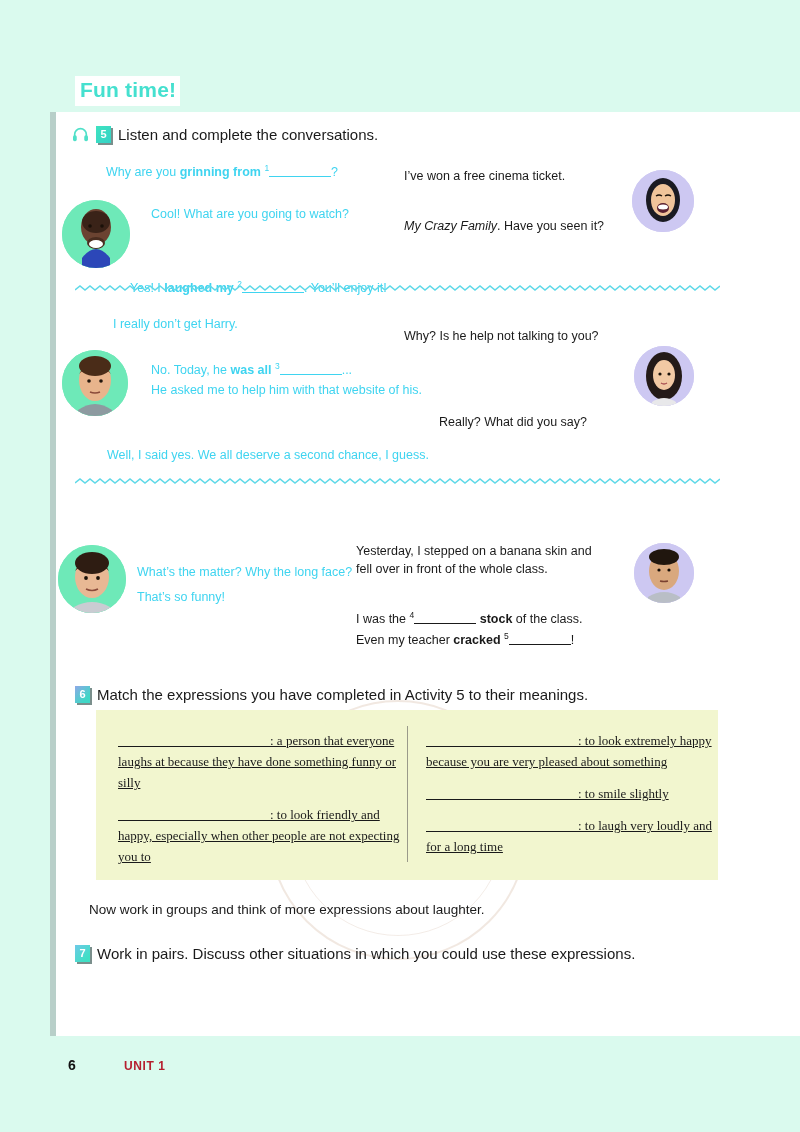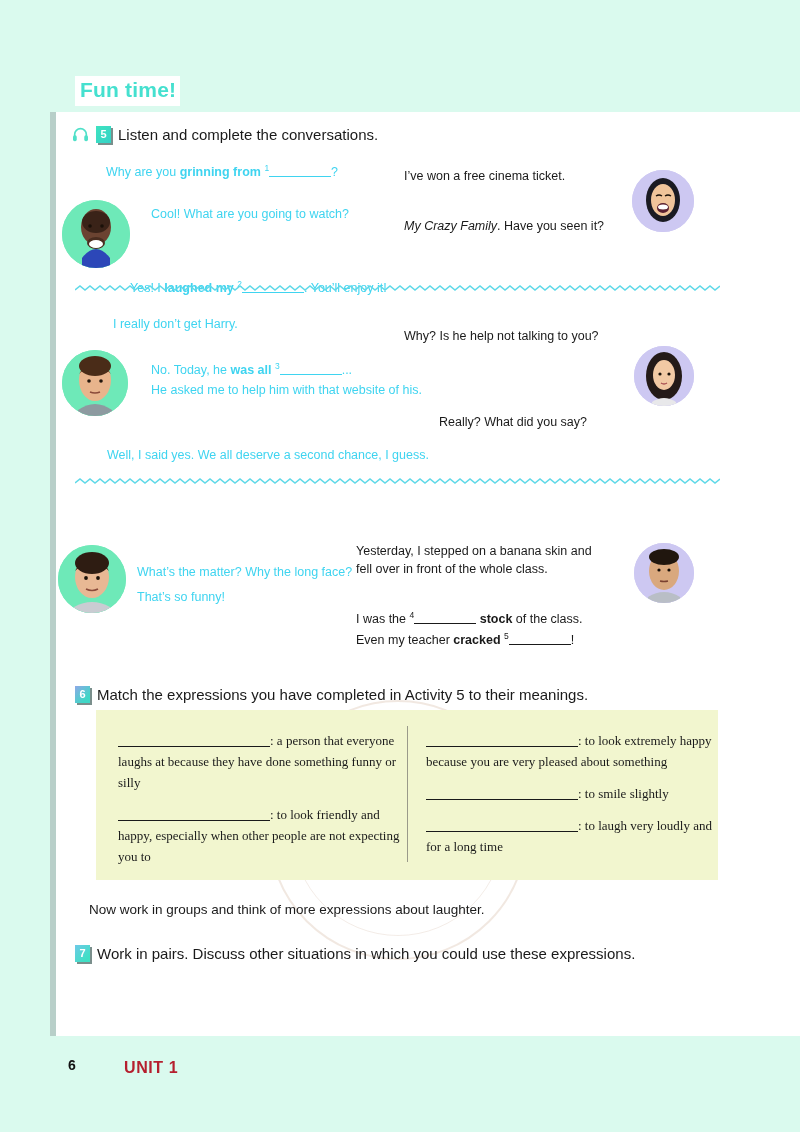--- a/index.html
+++ b/index.html
@@ -164,21 +164,21 @@
     position: absolute;
     top: 20px;
     width: 288px;
     font-family: "Liberation Serif", serif;
     font-size: 13px;
     line-height: 1.62;
     color: #1a1a1a;
   }
   .match-col.left  { left: 22px; }
   .match-col.right { left: 330px; }
-  .match-item { margin-bottom: 11px; }
+  .match-item { margin-bottom: 11px; text-decoration: underline; }
   .match-blank {
     display: inline-block;
     width: 152px;
     border-bottom: 1px solid #1a1a1a;
     vertical-align: -2px;
   }
 
   .plain-line {
     position: absolute;
     font-size: 13.5px;
@@ -187,21 +187,21 @@
 
   
   .footer-page {
     position: absolute;
     left: 68px; top: 1057px;
     font-size: 14px; font-weight: bold; color: #111111;
   }
   .footer-unit {
     position: absolute;
     left: 124px; top: 1059px;
-    font-size: 16px; font-weight: bold; color: #b51f2e;
+    font-size: 12px; font-weight: bold; color: #b51f2e;
     letter-spacing: 0.6px;
   }
 </style>
 </head>
 <body>
 
 <div class="page-bg"></div>
 <div class="header-band"></div>
 <div class="title-box"></div>
 <div class="title-text">Fun time!</div>

